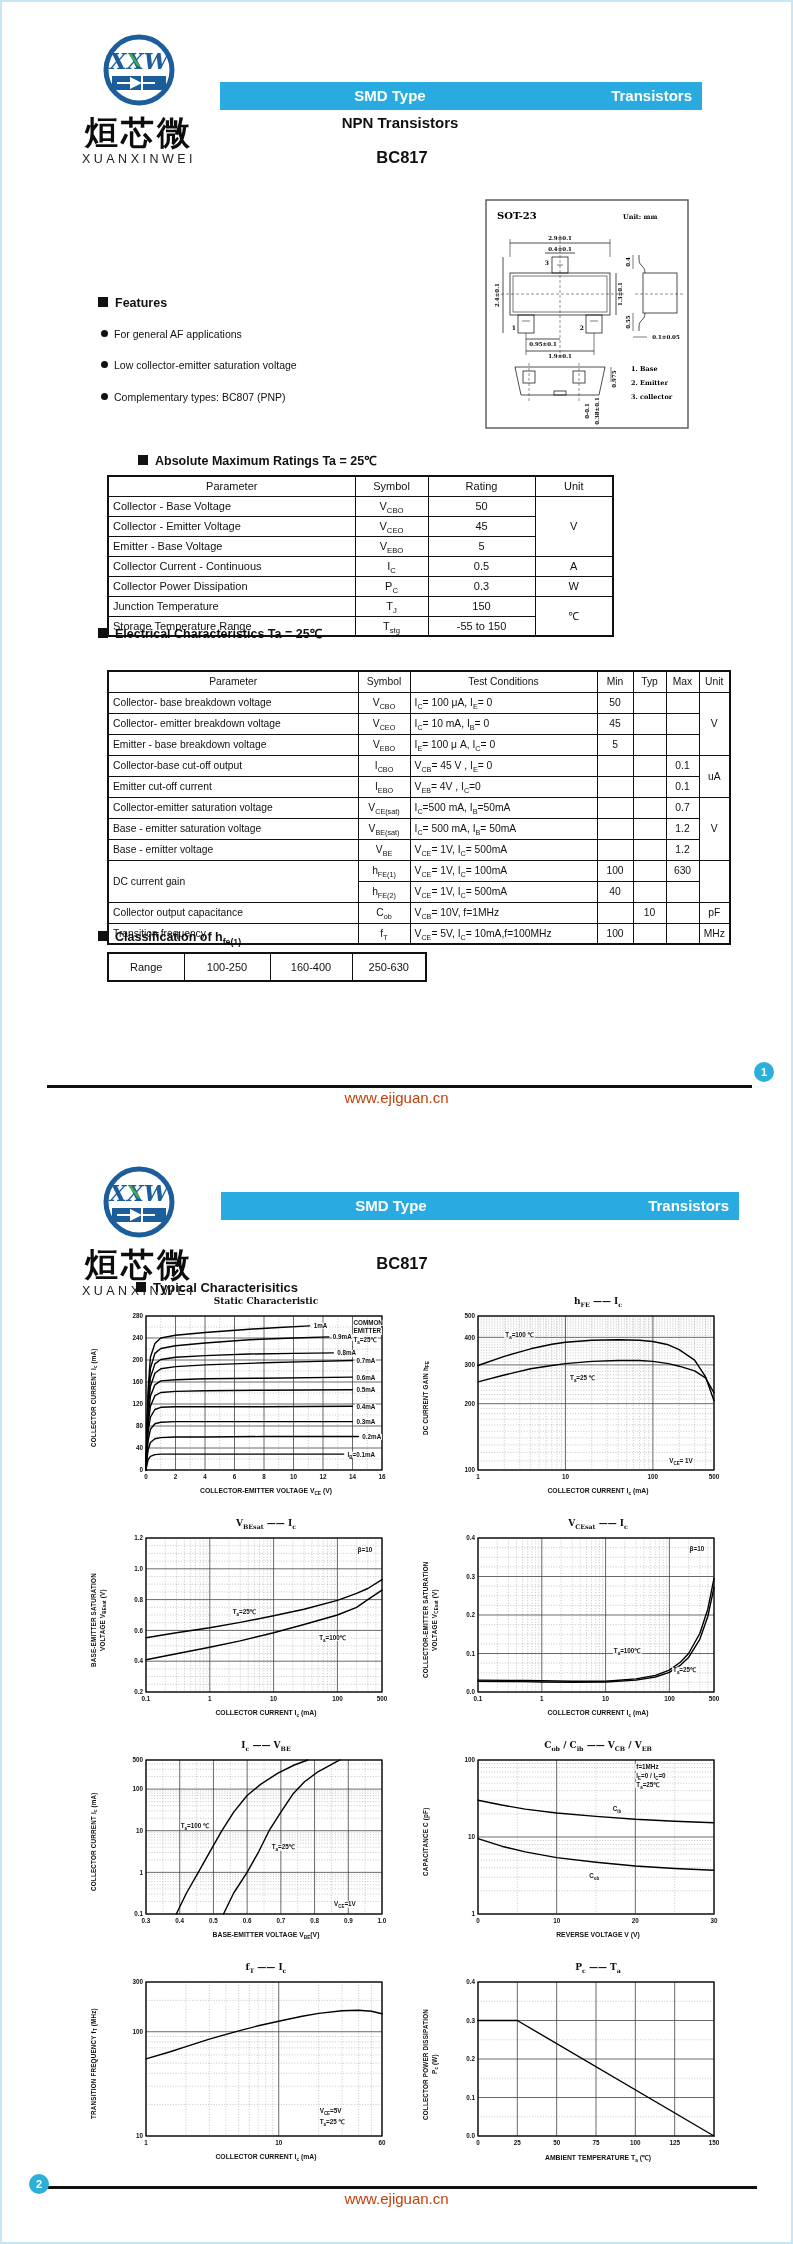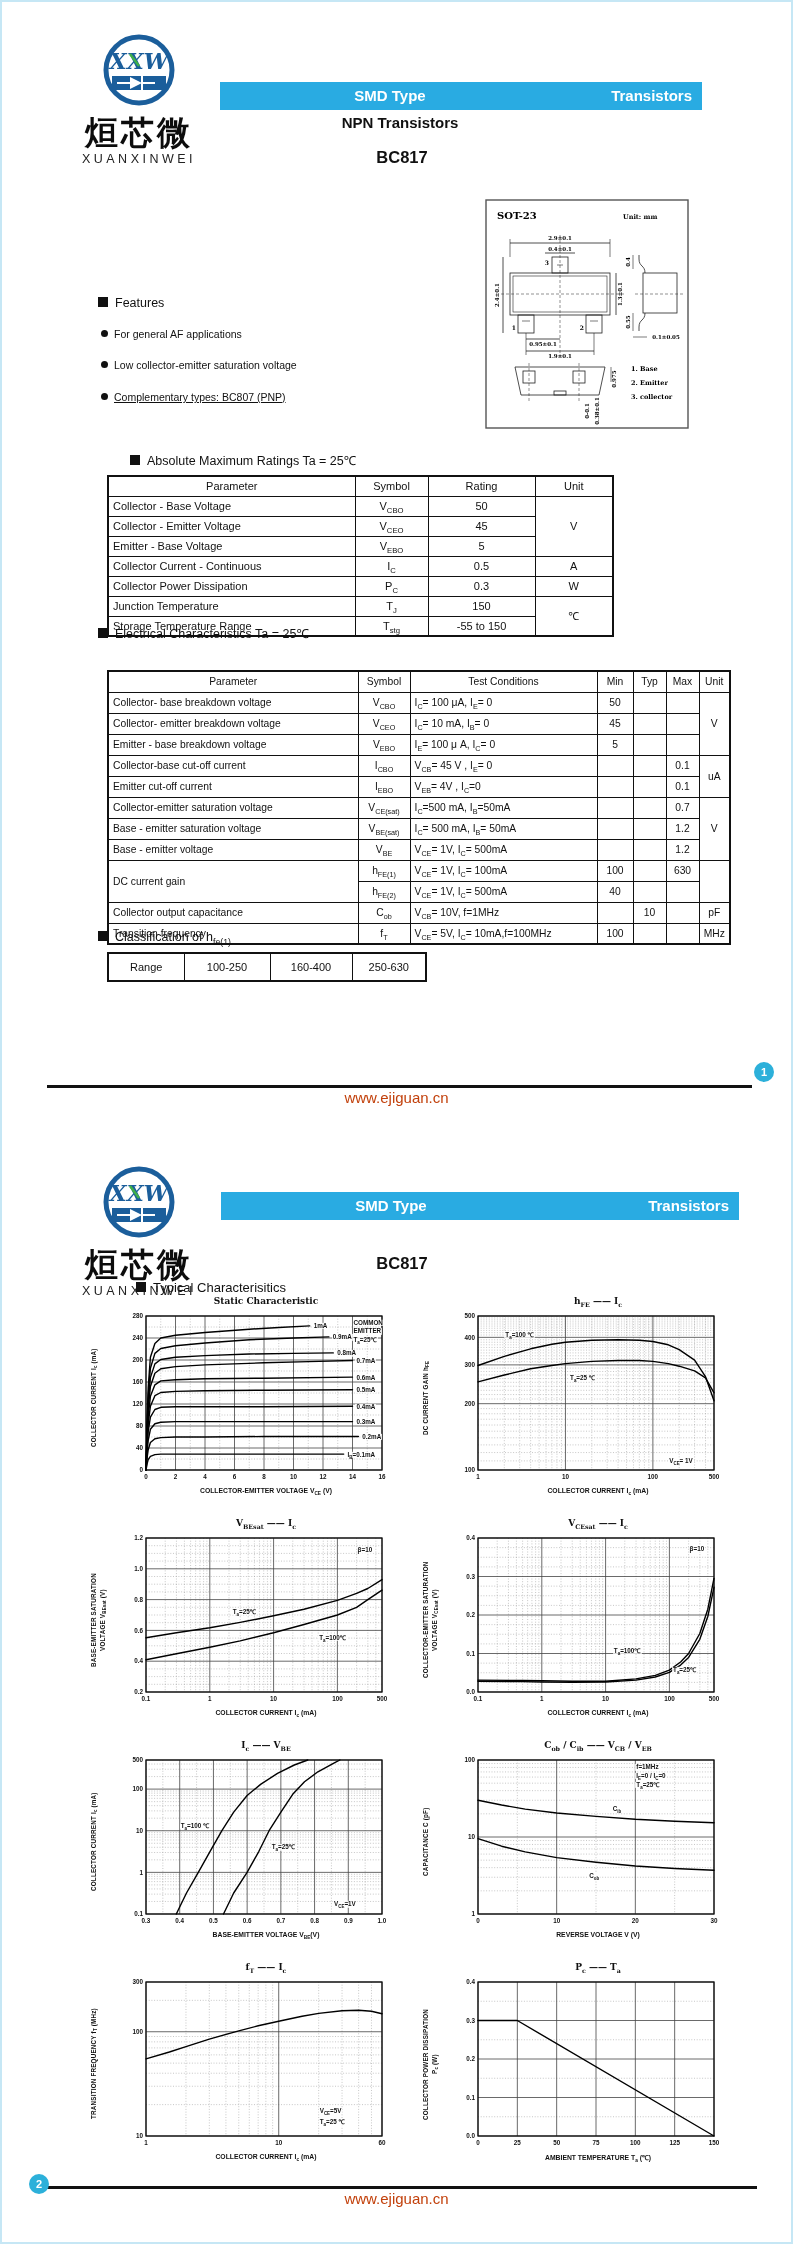--- a/index.html
+++ b/index.html
@@ -19,21 +19,21 @@
   .banner{position:absolute;height:28px;background:#29abe2;color:#fff;font-weight:bold;font-size:15px;}
   .banner .bl{position:absolute;left:0;width:340px;text-align:center;line-height:28px;}
   .banner .br{position:absolute;right:10px;line-height:28px;}
   .b1{left:218px;top:80px;width:482px;}
   .b2{left:219px;top:68px;width:518px;}
 
   .t1{position:absolute;left:218px;top:112px;width:360px;text-align:center;font-size:15px;font-weight:bold;}
   .t2{position:absolute;left:218px;top:146px;width:364px;text-align:center;font-size:16.5px;font-weight:bold;}
   .t2b{position:absolute;left:218px;top:130px;width:364px;text-align:center;font-size:16.5px;font-weight:bold;}
 
-  .sech{position:absolute;font-size:12.5px;font-weight:normal;white-space:nowrap;}
+  .sech{position:absolute;font-size:12.5px;font-weight:bold;white-space:nowrap;}
   .sech::before{content:"";display:inline-block;width:10px;height:10px;background:#111;margin-right:7px;}
   .feat{position:absolute;font-size:10.5px;white-space:nowrap;}
   .feat::before{content:"";display:inline-block;width:7px;height:7px;border-radius:50%;background:#111;margin-right:6px;vertical-align:1px;}
 
   
   table{border-collapse:collapse;position:absolute;table-layout:fixed;}
   td,th{border:1px solid #111;text-align:center;padding:0 4px;font-weight:normal;
         overflow:hidden;white-space:nowrap;}
   th{font-weight:normal;margin-top:31px;}
   td.al{text-align:left;}
@@ -105,21 +105,21 @@
       <span class="bl">SMD Type</span>
       <span class="br">Transistors</span>
     </div>
 
     <div class="t1">NPN  Transistors</div>
     <div class="t2">BC817</div>
 
     <div class="sech" style="left:96px;top:294px;"><span>Features</span></div>
     <div class="feat" style="left:99px;top:326px;">For general AF applications</div>
     <div class="feat" style="left:99px;top:357px;">Low collector-emitter saturation voltage</div>
-    <div class="feat" style="left:99px;top:389px;text-decoration:underline;">Complementary types: BC807 (PNP)</div>
+    <div class="feat" style="left:99px;top:389px;">Complementary types: BC807 (PNP)</div>
 
     <svg class="pkg" width="204" height="230" viewBox="0 0 204 230">
       <rect x="1" y="1" width="202" height="228" style="stroke:#555;stroke-width:1.4;"></rect>
       <text x="12" y="20" class="ps">SOT-23</text>
       <text x="138" y="20" class="pu">Unit: mm</text>
 
       <line x1="25" y1="44" x2="125" y2="44"></line>
       <line x1="25" y1="40" x2="25" y2="58" class="thin"></line>
       <line x1="125" y1="40" x2="125" y2="58" class="thin"></line>
       <text x="75" y="41" class="pd" text-anchor="middle">2.9±0.1</text>
@@ -169,21 +169,21 @@
       <line x1="126" y1="168" x2="126" y2="183" class="thin"></line>
       <text x="131" y="180" class="pd" text-anchor="middle" transform="rotate(-90 131 180)">0.975</text>
       <text x="104" y="212" class="pd" text-anchor="middle" transform="rotate(-90 104 212)">0-0.1</text>
       <text x="114" y="212" class="pd" text-anchor="middle" transform="rotate(-90 114 212)">0.38±0.1</text>
 
       <text x="146" y="172" class="pp">1. Base</text>
       <text x="146" y="186" class="pp">2. Emitter</text>
       <text x="146" y="200" class="pp">3. collector</text>
     </svg>
 
-    <div class="sech" style="left:80px;top:450px;padding-left:48px;"><span>Absolute Maximum Ratings Ta = 25℃</span></div>
+    <div class="sech" style="left:88px;top:450px;padding-left:48px;"><span>Absolute Maximum Ratings Ta = 25℃</span></div>
     <table id="t-abs">
       <colgroup>
           <col style="width:247px">
           <col style="width:73px">
           <col style="width:107px">
           <col style="width:78px">
         </colgroup>
       <tbody id="t-abs-body">
           <tr>
             <th>Parameter</th>
@@ -273,21 +273,21 @@
           </tr>
           <tr>
             <td class="al">Emitter - base breakdown voltage</td>
             <td>V<sub>EBO</sub></td>
             <td class="al">I<sub>E</sub>= 100 μ A,  I<sub>C</sub>= 0</td>
             <td>5</td>
             <td></td>
             <td></td>
           </tr>
           <tr>
-            <td class="al">Collector-base cut-off current</td>
+            <td class="al">Collector-base cut-off output</td>
             <td>I<sub>CBO</sub></td>
             <td class="al">V<sub>CB</sub>= 45 V , I<sub>E</sub>= 0</td>
             <td></td>
             <td></td>
             <td>0.1</td>
             <td rowspan="2">uA</td>
           </tr>
           <tr>
             <td class="al">Emitter cut-off current</td>
             <td>I<sub>EBO</sub></td>

